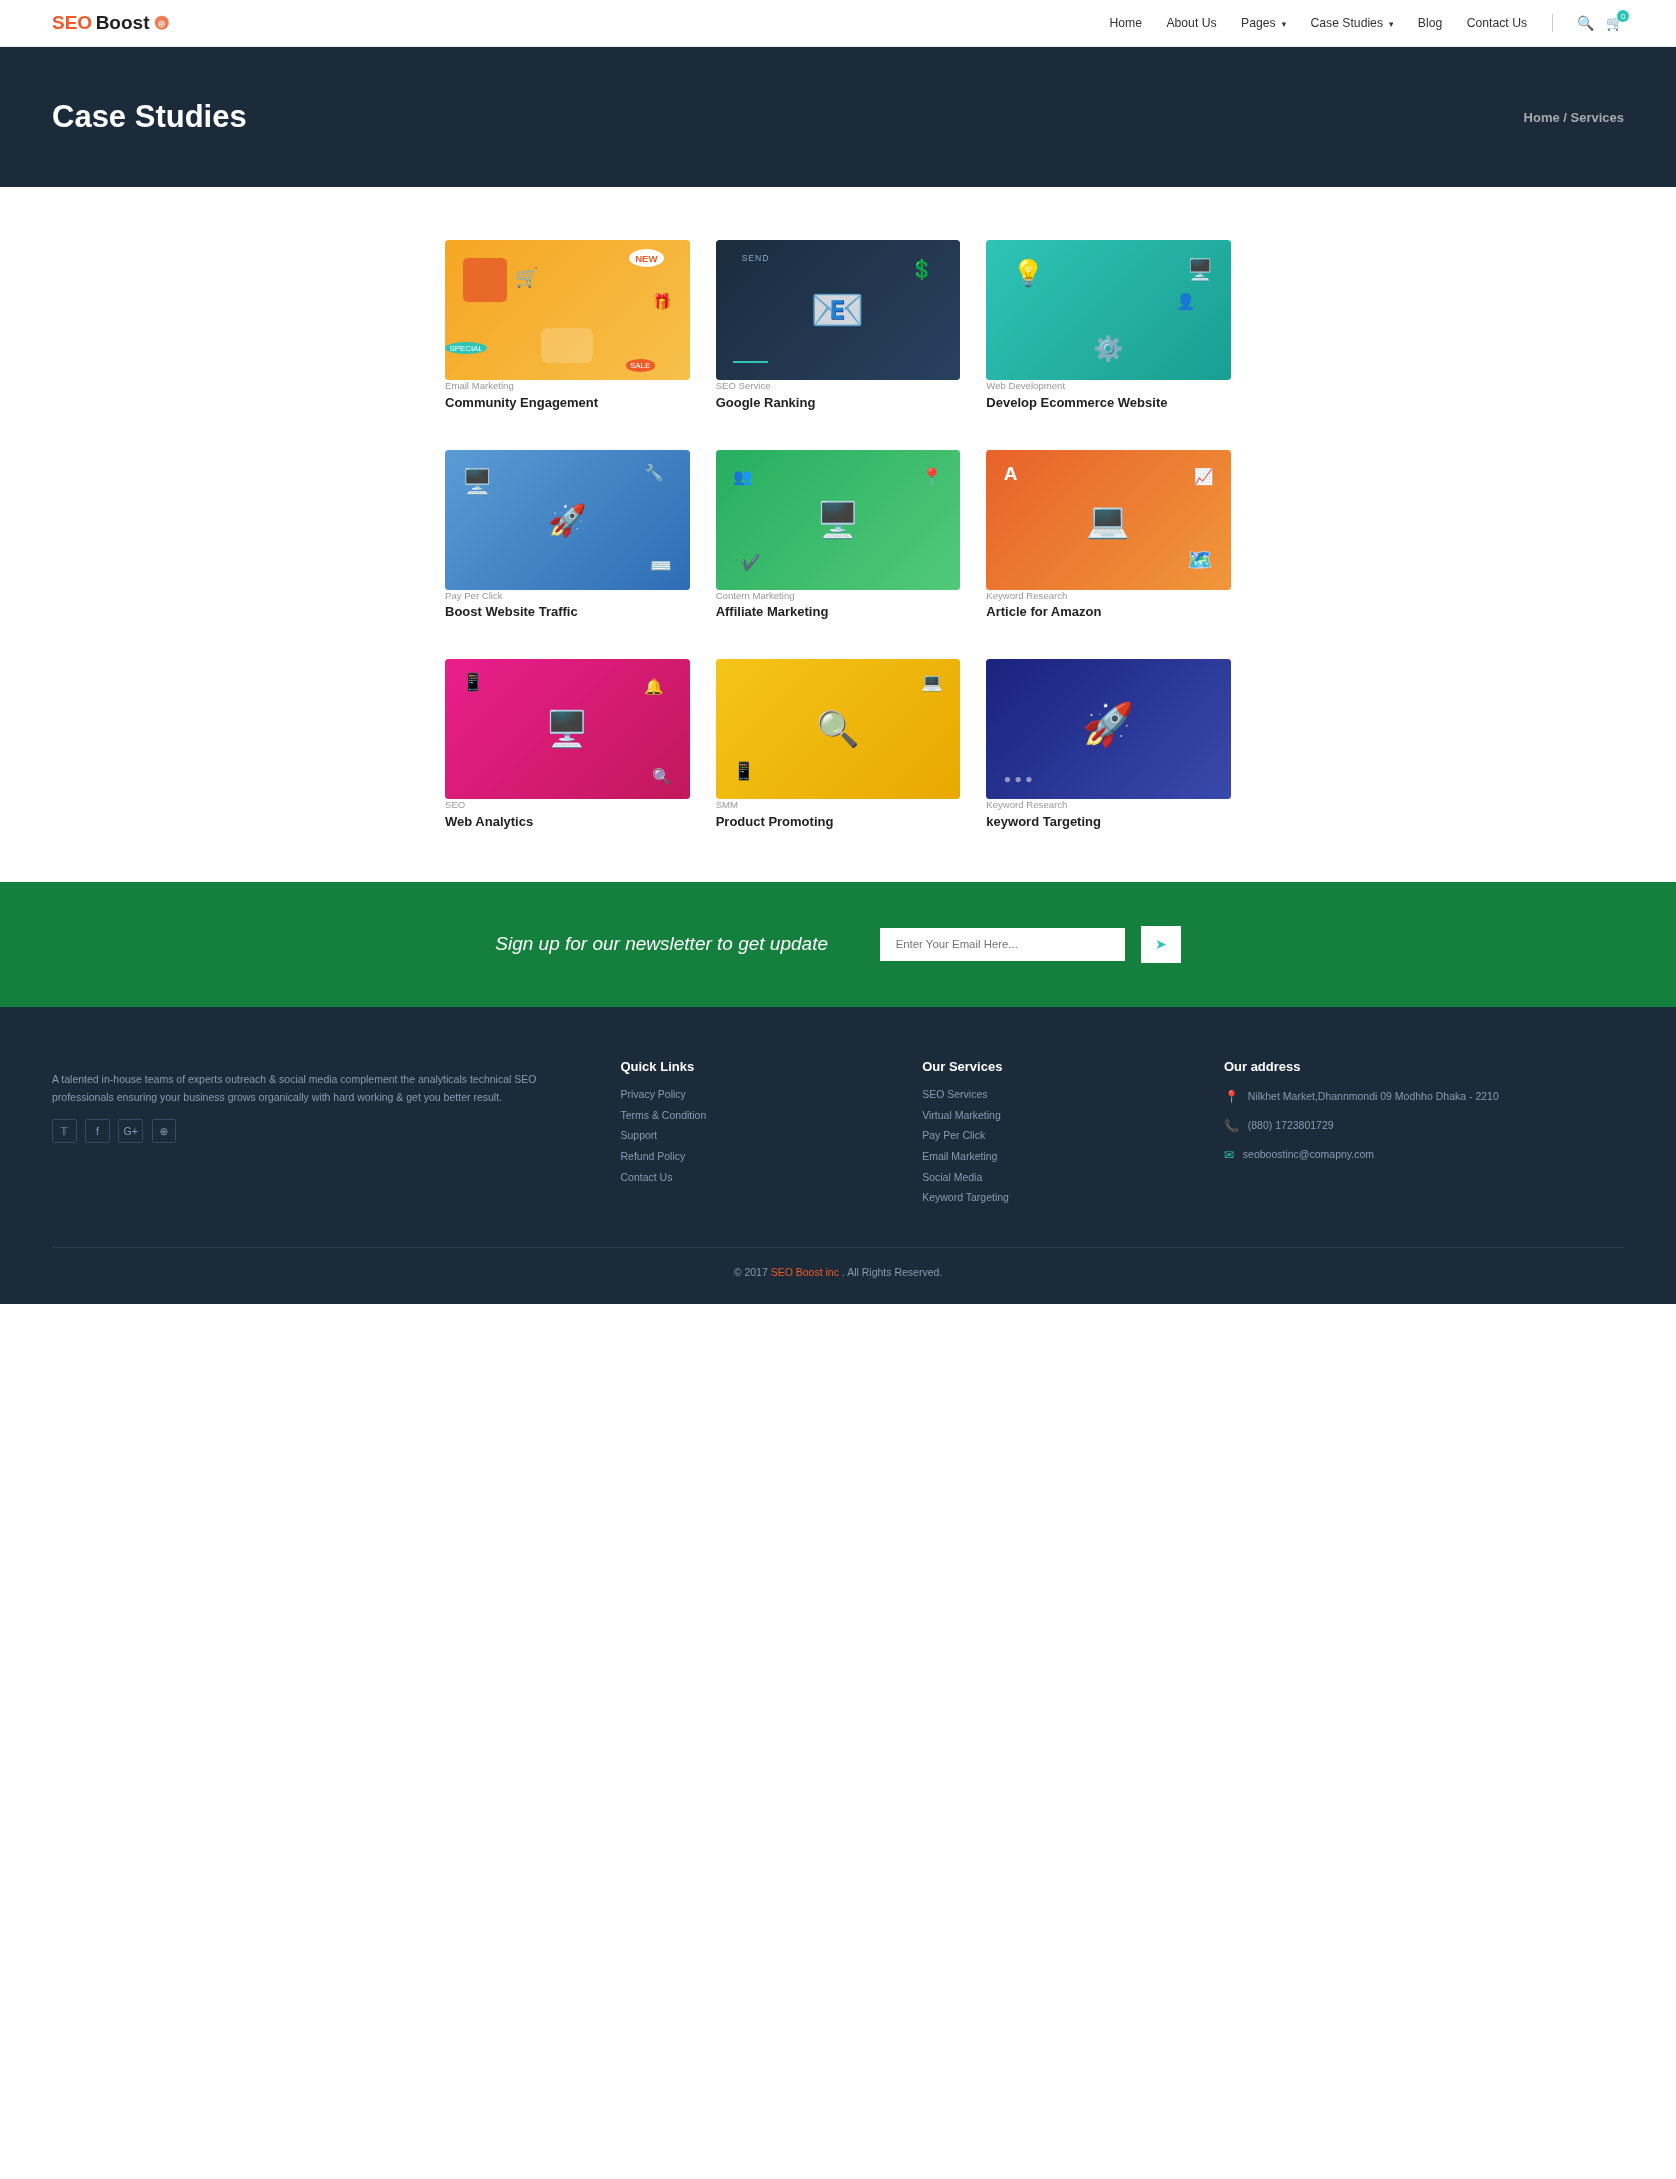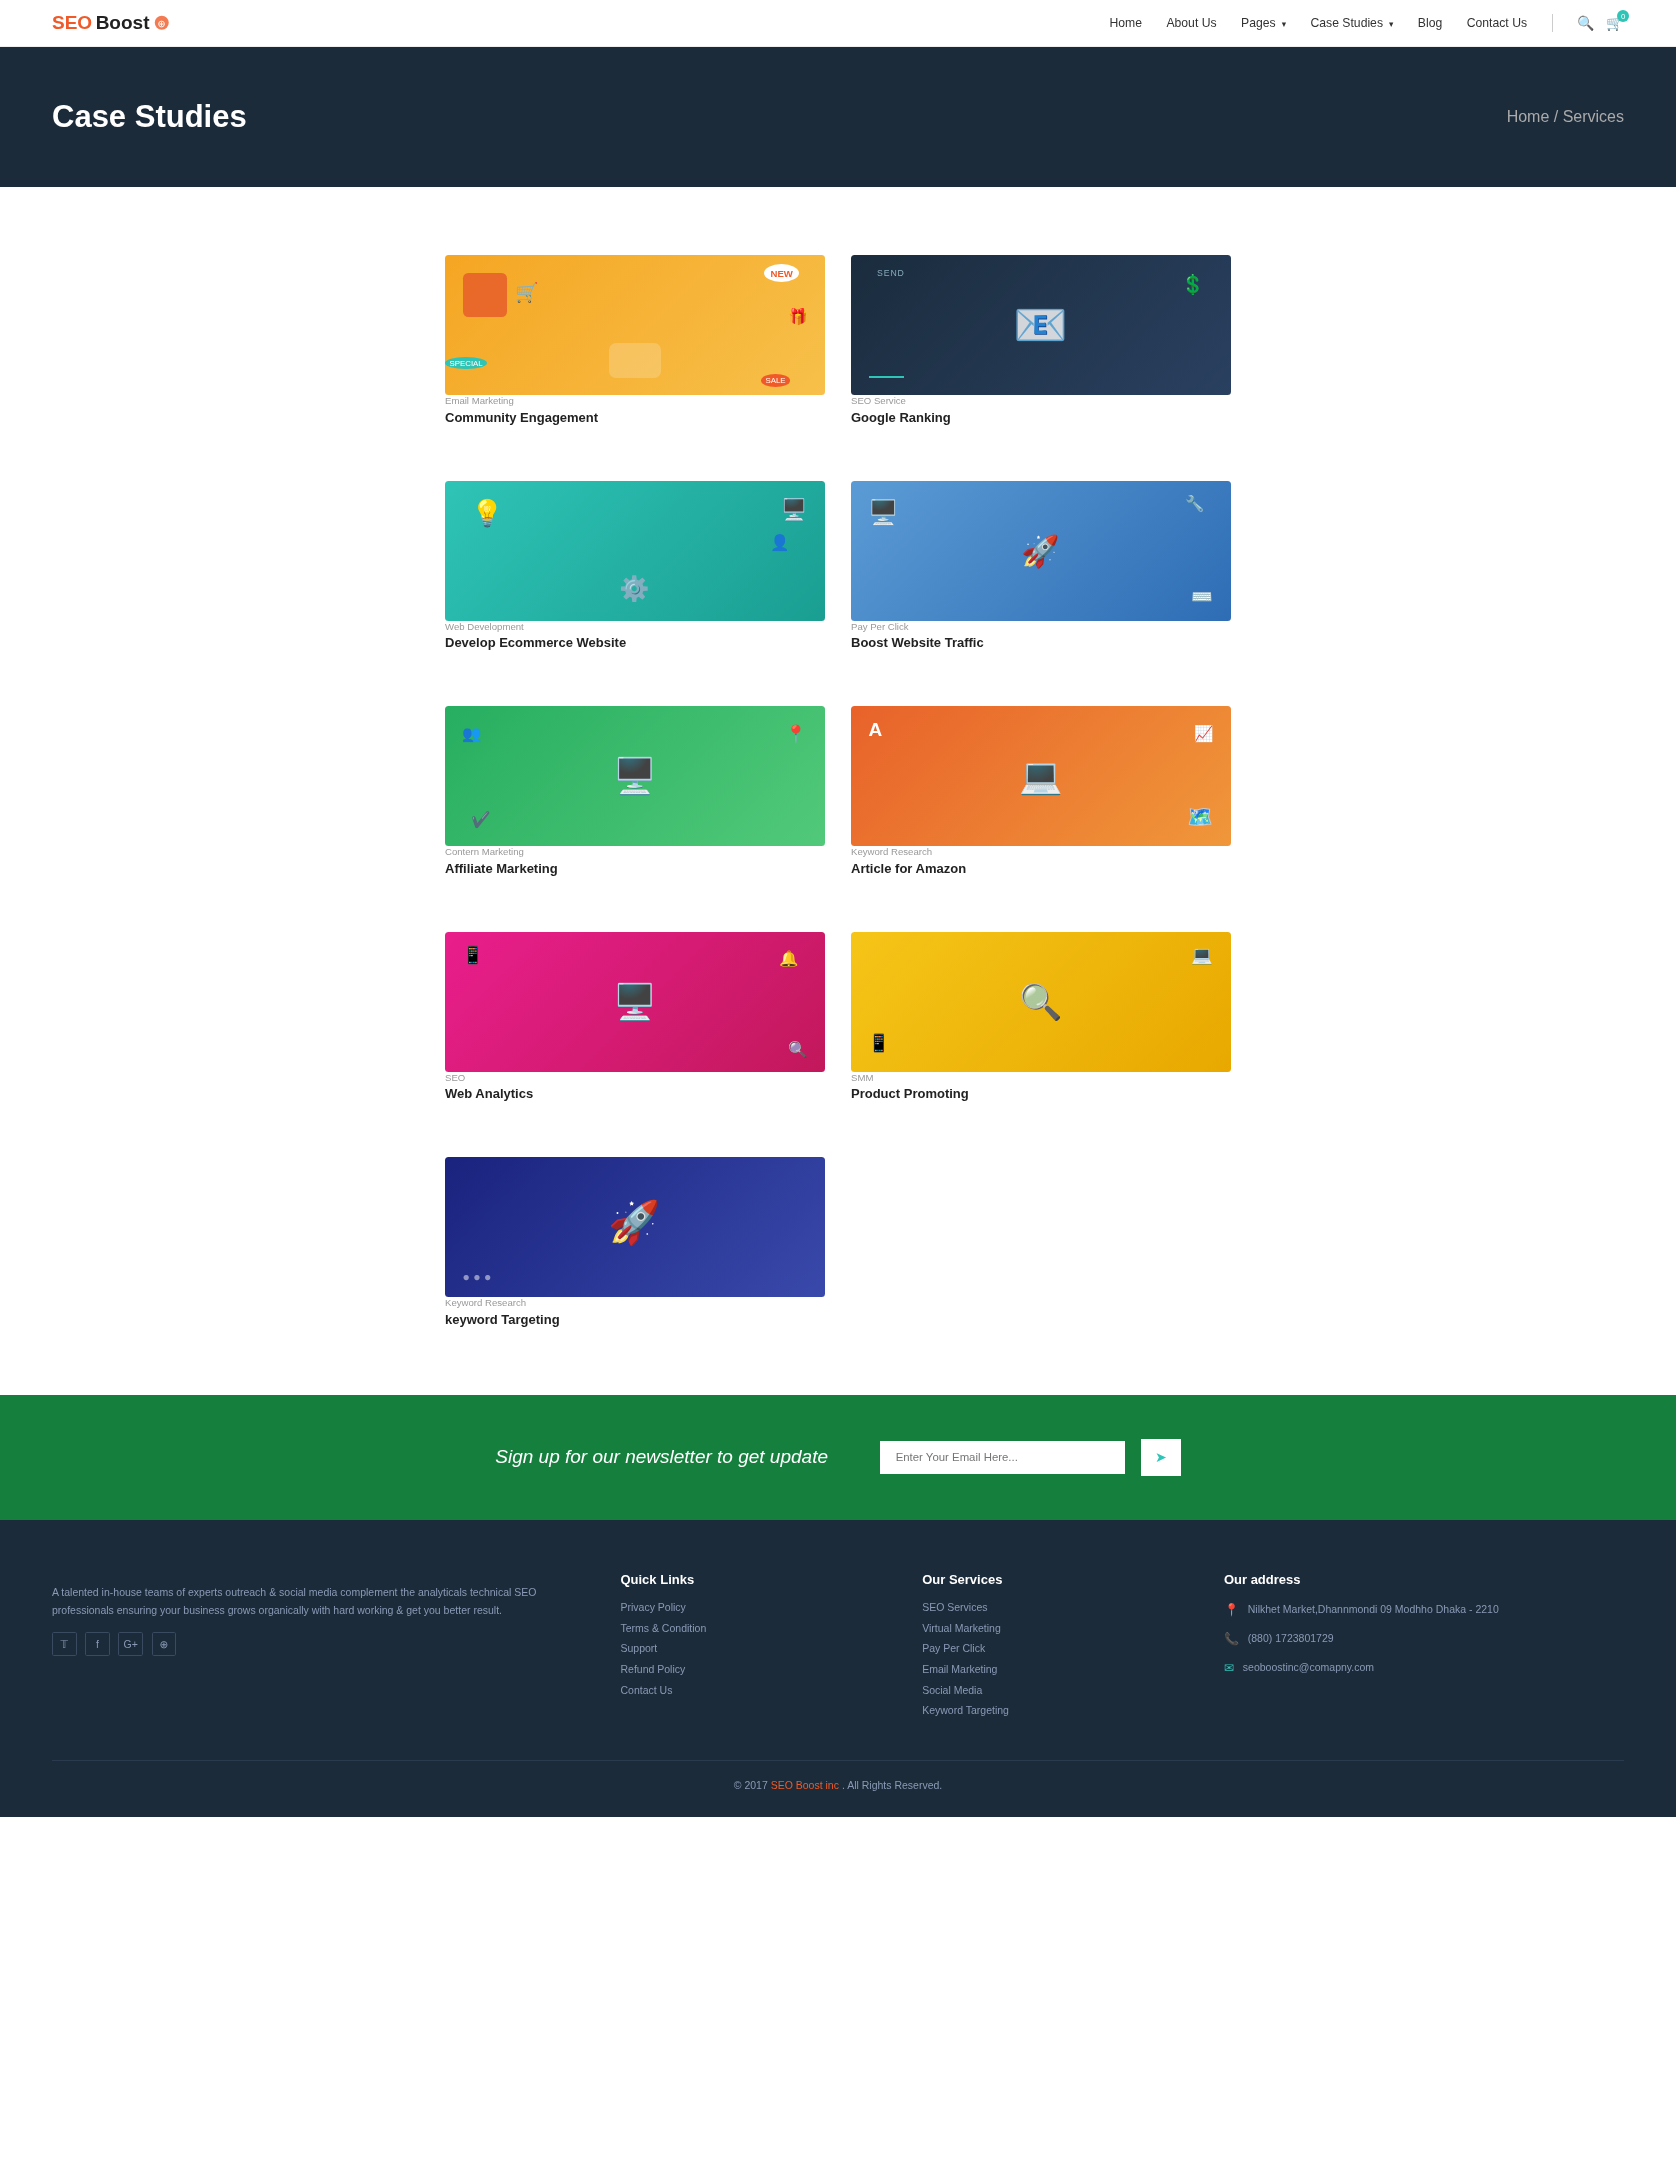--- a/index.html
+++ b/index.html
@@ -28,32 +28,32 @@
       display: flex; align-items: center; justify-content: center;
     }
 
     
     .hero {
       background: #1c2b3a;
       padding: 52px 52px;
       display: flex; align-items: center; justify-content: space-between;
     }
     .hero-title { color: #fff; font-size: 31px; font-weight: 700; }
-    .hero-breadcrumb { color: #aaa; font-size: 16px; }
+    .hero-breadcrumb { color: #aaa; font-size: 13px; font-weight: bold; }
 
     
     main { padding: 52px 52px; background: #fff; }
 
     
     .cards-grid {
       display: grid;
-      grid-template-columns: repeat(2, 1fr);
-      gap: 56px 26px;
+      grid-template-columns: repeat(3, 1fr);
+      gap: 40px 26px;
       max-width: 786px;
-      margin: 16px auto;
+      margin: 1px auto;
     }
     .card { display: flex; flex-direction: column; }
     .card-category { font-size: 9.6px; color: #999; margin-bottom: 3.5px; }
     .card-title { font-size: 13px; font-weight: 700; color: #222; }
 
     
     .illus { width: 100%; height: 140px; position: relative; overflow: hidden; border-radius: 3.5px; }
 
     
     .newsletter {

